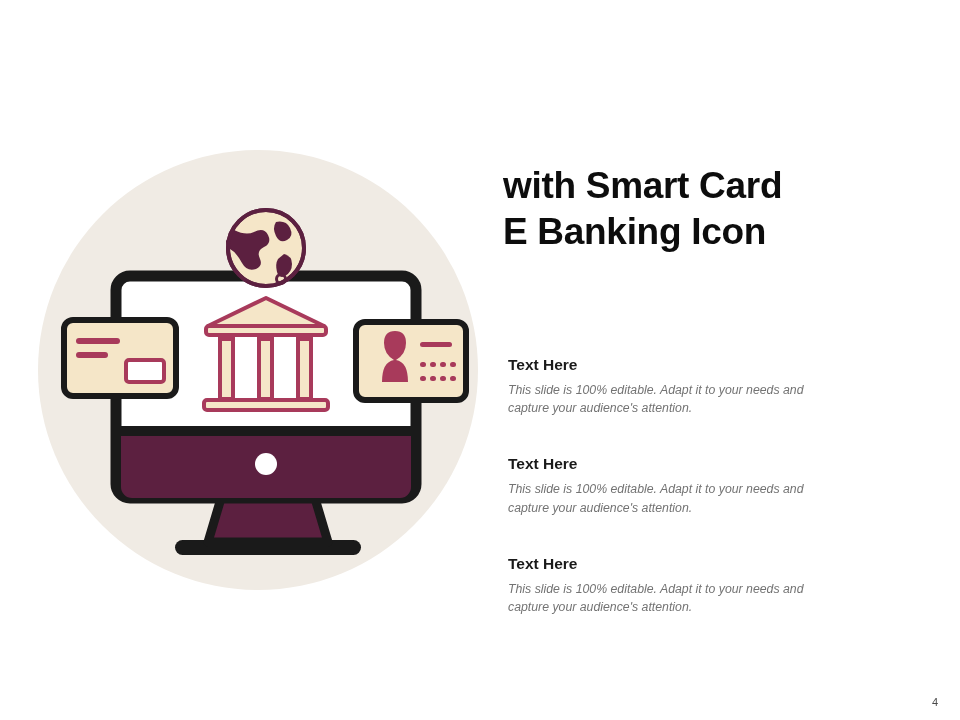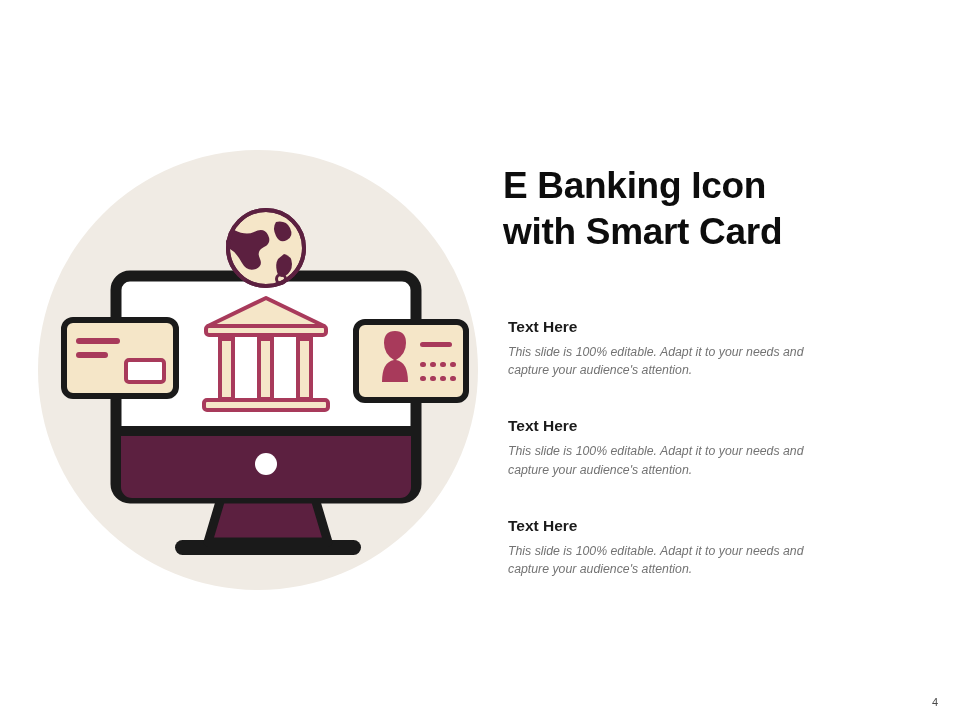--- a/index.html
+++ b/index.html
@@ -54,21 +54,21 @@
     line-height: 1.23;
     color: #0d0d0d;
     letter-spacing: -0.3px;
   }
   .blocks {
     position: absolute;
     left: 508px;
     top: 318px;
     width: 400px;
   }
-  .block { margin-bottom: 38px; }
+  .block { margin-bottom: 38px; margin-top: 38px; }
   .block-heading {
     font-size: 15.5px;
     font-weight: bold;
     color: #1a1a1a;
     margin: 0 0 7px 0;
     letter-spacing: 0px;
   }
   .block-body {
     font-size: 12.3px;
     font-style: italic;
@@ -149,22 +149,22 @@
           <rect x="392" y="226" width="6" height="5" rx="2.5"></rect>
           <rect x="402" y="226" width="6" height="5" rx="2.5"></rect>
           <rect x="412" y="226" width="6" height="5" rx="2.5"></rect>
         </g>
       </g>
 
     </svg>
   </div>
 
   <div class="title">
+    <div>with Smart Card</div>
     <div>E Banking Icon</div>
-    <div>with Smart Card</div>
   </div>
 
   <div class="blocks">
 
     <div class="block">
       <p class="block-heading">Text Here</p>
       <p class="block-body">This slide is 100% editable. Adapt it to your needs and capture your audience's attention.</p>
     </div>
 
     <div class="block">

